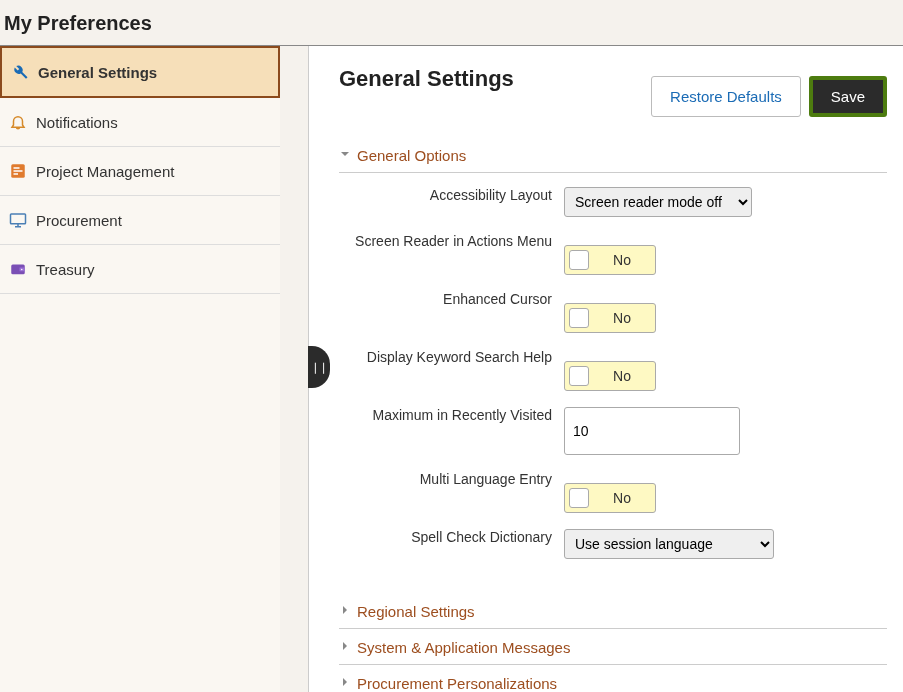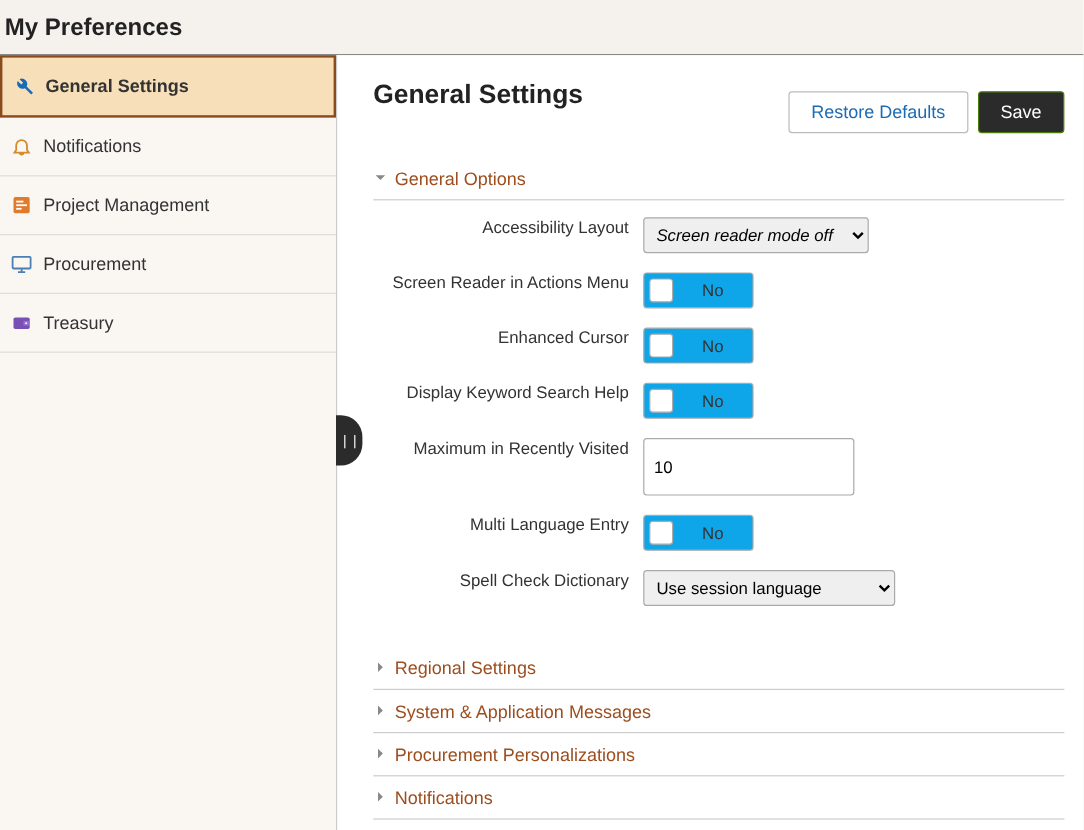--- a/index.html
+++ b/index.html
@@ -21,20 +21,21 @@
       font-weight: bold;
       padding: 12px 10px 10px 4px;
       color: #222;
     }
     .top-border {
       border-top: 1px solid #888;
     }
     .container {
       display: flex;
       height: calc(100% - 45px);
+      gap: 28px;
     }
     .sidebar {
       width: 280px;
       background: #faf7f2;
       flex-shrink: 0;
     }
     .sidebar-item {
       display: flex;
       align-items: center;
       padding: 14px 10px 14px 8px;
@@ -86,21 +87,21 @@
       border-radius: 3px;
       cursor: pointer;
     }
     .btn-restore {
       background: #fff;
       border: 1px solid #bbb;
       color: #1a6bb5;
     }
     .btn-save {
       background: #2b2b2b;
-      border: 1px solid #4d7c0f;
+      border: 4px solid #4d7c0f;
       color: #fff;
     }
     .section-header {
       display: flex;
       align-items: center;
       padding: 10px 0 8px 0;
       border-bottom: 1px solid #ccc;
       cursor: pointer;
       color: #9d4e1f;
       font-weight: normal;
@@ -129,39 +130,39 @@
     .form-control {
       flex-shrink: 0;
     }
     select.wide {
       height: 30px;
       border: 1px solid #aaa;
       border-radius: 3px;
       padding: 0 6px;
       font-size: 14px;
       width: 188px;
-      font-style: italic;
     }
     select.wider {
       height: 30px;
       border: 1px solid #aaa;
       border-radius: 3px;
       padding: 0 6px;
       font-size: 14px;
       width: 210px;
     }
     .toggle-no {
       display: inline-flex;
       align-items: center;
       border: 1px solid #aaa;
       border-radius: 3px;
       height: 30px;
       width: 92px;
       cursor: pointer;
-      background: #0ea5e9;
+      background: #fef9c3;
+      margin-top: 12px;
     }
     .toggle-box {
       width: 20px;
       height: 20px;
       border: 1px solid #aaa;
       border-radius: 3px;
       margin-left: 4px;
       background: #fff;
     }
     .toggle-text {

